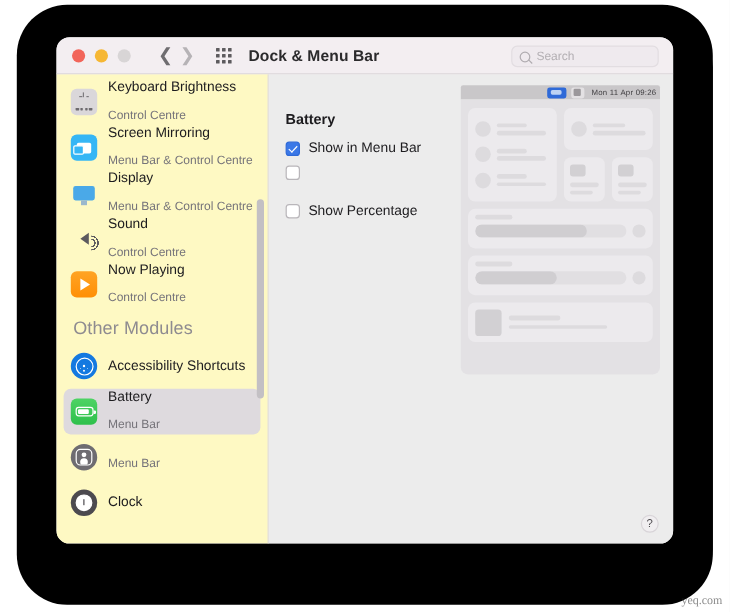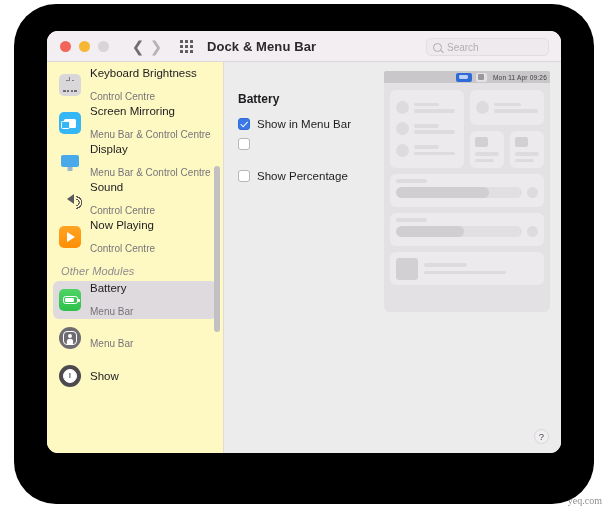--- a/index.html
+++ b/index.html
@@ -102,22 +102,22 @@
   #sidebar {
     width: 177px; height: 100%;
     background: #fef9c3;
     position: relative;
     overflow: hidden;
     border-right: 1px solid #dedade;
   }
   #sidebar-scroll { position: absolute; left: 0; top: 0; width: 100%; padding-top: 4px; }
 
   .side-group-title {
-    font-size: 11px; color: #8e8b90; font-weight: 400;
-    padding: 9px 0 4px 14px; letter-spacing: .1px; font-style: italic;
+    font-size: 15px; color: #8e8b90; font-weight: 400;
+    padding: 9px 0 4px 14px; letter-spacing: .1px;
   }
 
   .side-item {
     display: flex; align-items: center;
     height: 38px;
     margin: 0 6px;
     padding-left: 6px;
     border-radius: 6px;
   }
   .side-item.selected { background: #dedade; }
@@ -394,20 +394,28 @@
               <i></i>
             </div>
           <div class="side-text">
             <div class="side-label">Now Playing</div>
             <div class="side-sub">Control Centre</div>
           </div>
         </div>
 
         <div class="side-group-title">Other Modules</div>
 
+        <div class="side-item">
+          <div class="side-icon ic-access">
+              <i></i>
+            </div>
+          <div class="side-text">
+            <div class="side-label solo">Accessibility Shortcuts</div>
+          </div>
+        </div>
 
         <div class="side-item selected">
           <div class="side-icon ic-battery">
               <i></i>
             </div>
           <div class="side-text">
             <div class="side-label">Battery</div>
             <div class="side-sub">Menu Bar</div>
           </div>
         </div>
@@ -420,21 +428,21 @@
             <div class="side-sub">Menu Bar</div>
           </div>
         </div>
 
 
         <div class="side-item">
           <div class="side-icon ic-clock">
               <i></i>
             </div>
           <div class="side-text">
-            <div class="side-label solo">Show</div>
+            <div class="side-label solo">Clock</div>
           </div>
         </div>
 
       </div>
 
       <div id="sb-track">
         <div id="sb-thumb"></div>
       </div>
     </div>
 

